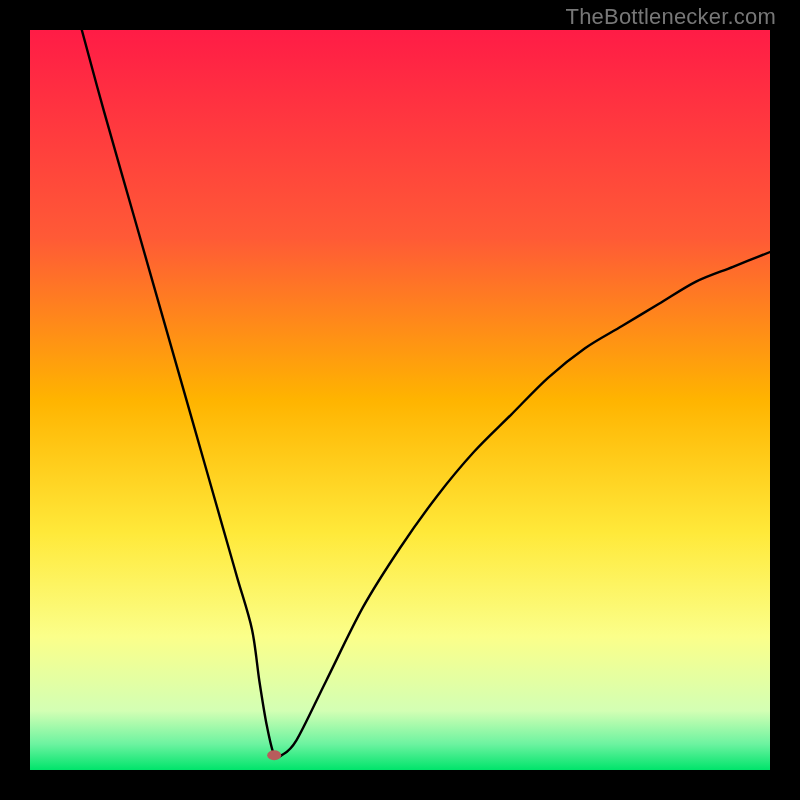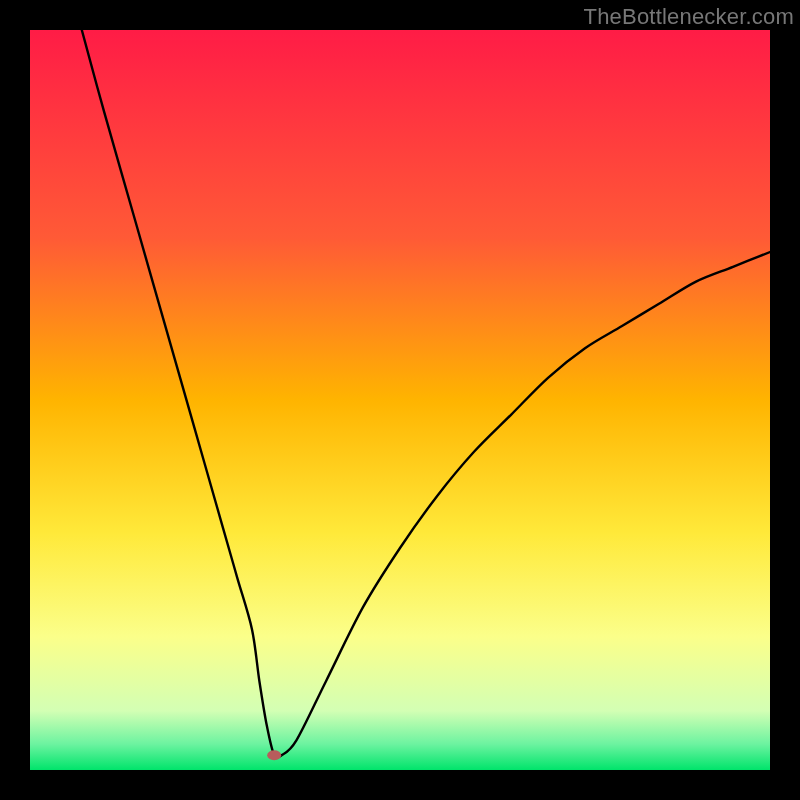--- a/index.html
+++ b/index.html
@@ -15,21 +15,21 @@
     position: absolute;
     left: 30px;
     top: 30px;
     width: 740px;
     height: 740px;
     background: #000;
   }
   .watermark {
     position: absolute;
     top: 4px;
-    right: 6px;
+    right: 24px;
     color: #777;
     font-size: 22px;
     font-weight: 500;
     letter-spacing: 0.2px;
     z-index: 5;
   }
   svg.chart {
     position: absolute;
     left: 0;
     top: 0;

